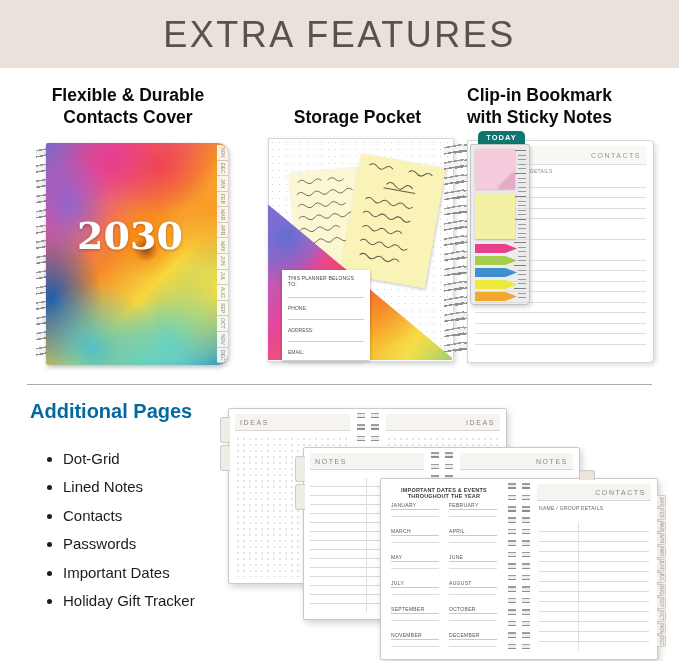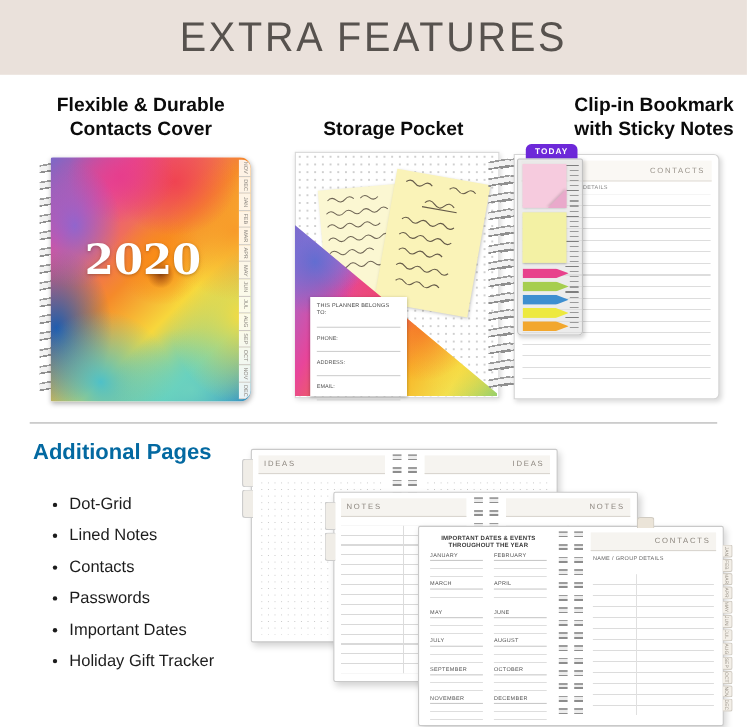--- a/index.html
+++ b/index.html
@@ -8,21 +8,21 @@
 
   
   .band{position:absolute;left:0;top:0;width:679px;height:68px;background:#EAE1DB;
         display:flex;align-items:center;justify-content:center;}
   .band-title{font-size:36px;font-weight:300;letter-spacing:2.5px;color:#57524E;transform:scaleY(1.05);}
 
   
   .feat-title{position:absolute;top:84px;font-size:17.5px;font-weight:bold;line-height:1.28;color:#0b0b0b;}
   .feat-1{left:18px;width:220px;text-align:center;}
   .feat-2{left:250px;width:215px;text-align:center;}
-  .feat-3{left:467px;width:200px;text-align:right;}
+  .feat-3{left:467px;width:200px;text-align:left;}
 
   
   .coil{background-image:repeating-linear-gradient(170deg,
         transparent 0 3px,#9b9b9b 3px 4.5px,#f3f3f3 4.5px 9px,#8f8f8f 9px 10.5px,transparent 10.5px 15px);
         border-radius:4px;}
 
   
   .cover-wrap{position:absolute;left:36px;top:143px;width:192px;height:222px;}
   .cover-coil{position:absolute;left:0;top:4px;width:18px;height:214px;}
   .cover-body{position:absolute;left:10px;top:0;width:182px;height:222px;border-radius:2px 10px 10px 2px;
@@ -81,21 +81,21 @@
   .bm-coil{position:absolute;left:0;top:12px;width:18px;height:212px;}
   .c-page{position:absolute;left:12px;top:9px;width:185px;height:221px;background:#fff;
     border:1px solid #d5d5d5;border-radius:0 5px 5px 0;box-shadow:2px 2px 5px rgba(0,0,0,.15);}
   .c-page-head{position:absolute;left:6px;right:6px;top:5px;height:18px;background:#faf8f4;
     border-bottom:1px solid #e2ded8;display:flex;align-items:center;justify-content:flex-end;
     font-size:7px;letter-spacing:1.5px;color:#9a948c;padding-right:6px;}
   .c-details{position:absolute;left:62px;top:27px;font-size:5px;color:#888;letter-spacing:.3px;}
   .c-lines{position:absolute;left:7px;right:7px;top:36px;bottom:8px;
     background:repeating-linear-gradient(to bottom,transparent 0 9.5px,#ddd 9.5px 10.5px);}
   .bookmark{position:absolute;left:15px;top:0;width:60px;height:173px;z-index:5;}
-  .bm-tab{position:absolute;left:8px;top:0;width:47px;height:13px;background:#6d28d9;border-radius:5px 5px 0 0;
+  .bm-tab{position:absolute;left:8px;top:0;width:47px;height:13px;background:#0f766e;border-radius:5px 5px 0 0;
     color:#fff;font-size:7.5px;font-weight:bold;letter-spacing:1px;text-align:center;line-height:13px;}
   .bm-body{position:absolute;left:0;top:13px;width:58px;height:159px;background:rgba(223,223,223,.6);
     border:1px solid #c2c2c2;border-radius:2px 2px 4px 4px;box-shadow:1px 2px 4px rgba(0,0,0,.18);}
   .bm-ruler{position:absolute;right:3px;top:5px;bottom:5px;width:8px;
     background:repeating-linear-gradient(to bottom,#9a9a9a 0 1px,transparent 1px 4.6px);}
   .bm-ruler2{position:absolute;right:3px;top:5px;bottom:5px;width:12px;
     background:repeating-linear-gradient(to bottom,#7e7e7e 0 1px,transparent 1px 23px);}
   .bm-pad-pink{position:absolute;left:4px;top:4px;width:40px;height:40px;background:#F6CBDE;box-shadow:0 1px 2px rgba(0,0,0,.2);}
   .bm-pad-pink::after{content:"";position:absolute;right:0;bottom:0;width:0;height:0;
     border-style:solid;border-width:0 0 17px 17px;border-color:transparent transparent #E9A9CB transparent;
@@ -176,21 +176,21 @@
     <span>Storage Pocket</span>
   </div>
   <div class="feat-title feat-3">
     <span>Clip-in Bookmark</span><br>
     <span>with Sticky Notes</span>
   </div>
 
   <div class="cover-wrap">
     <div class="cover-coil coil"></div>
     <div class="cover-body">
-      <div class="cover-year">2020</div>
+      <div class="cover-year">2030</div>
       <div class="tabstrip">
           <div class="cover-tab">NOV</div>
           <div class="cover-tab">DEC</div>
           <div class="cover-tab">JAN</div>
           <div class="cover-tab">FEB</div>
           <div class="cover-tab">MAR</div>
           <div class="cover-tab">APR</div>
           <div class="cover-tab">MAY</div>
           <div class="cover-tab">JUN</div>
           <div class="cover-tab">JUL</div>

